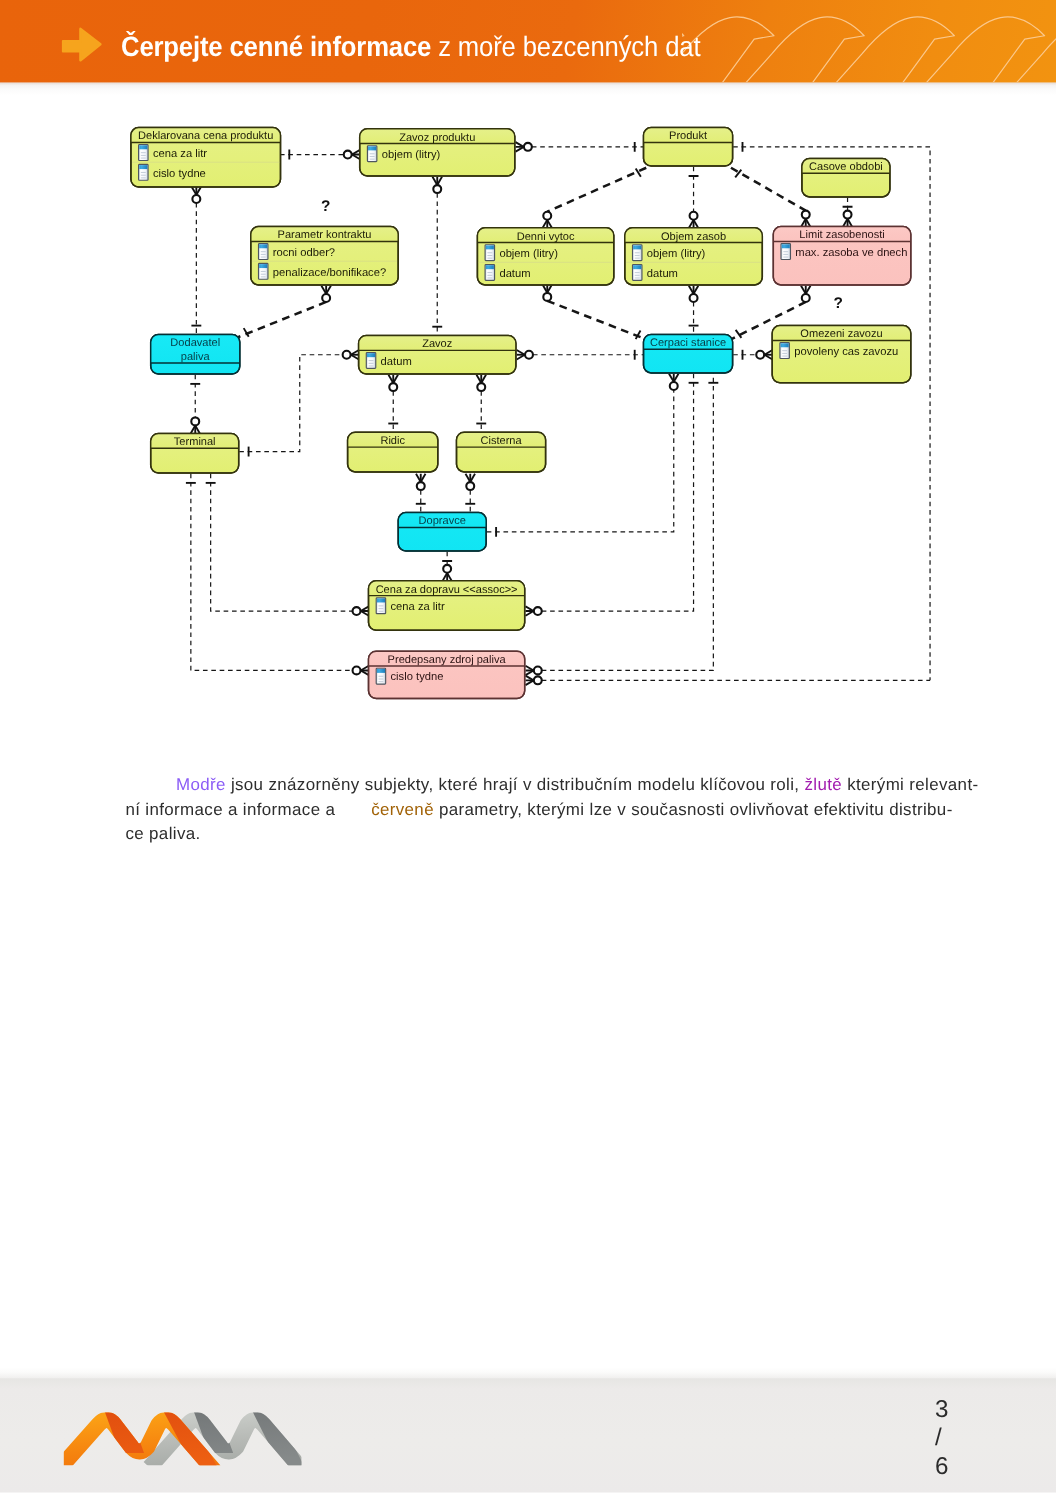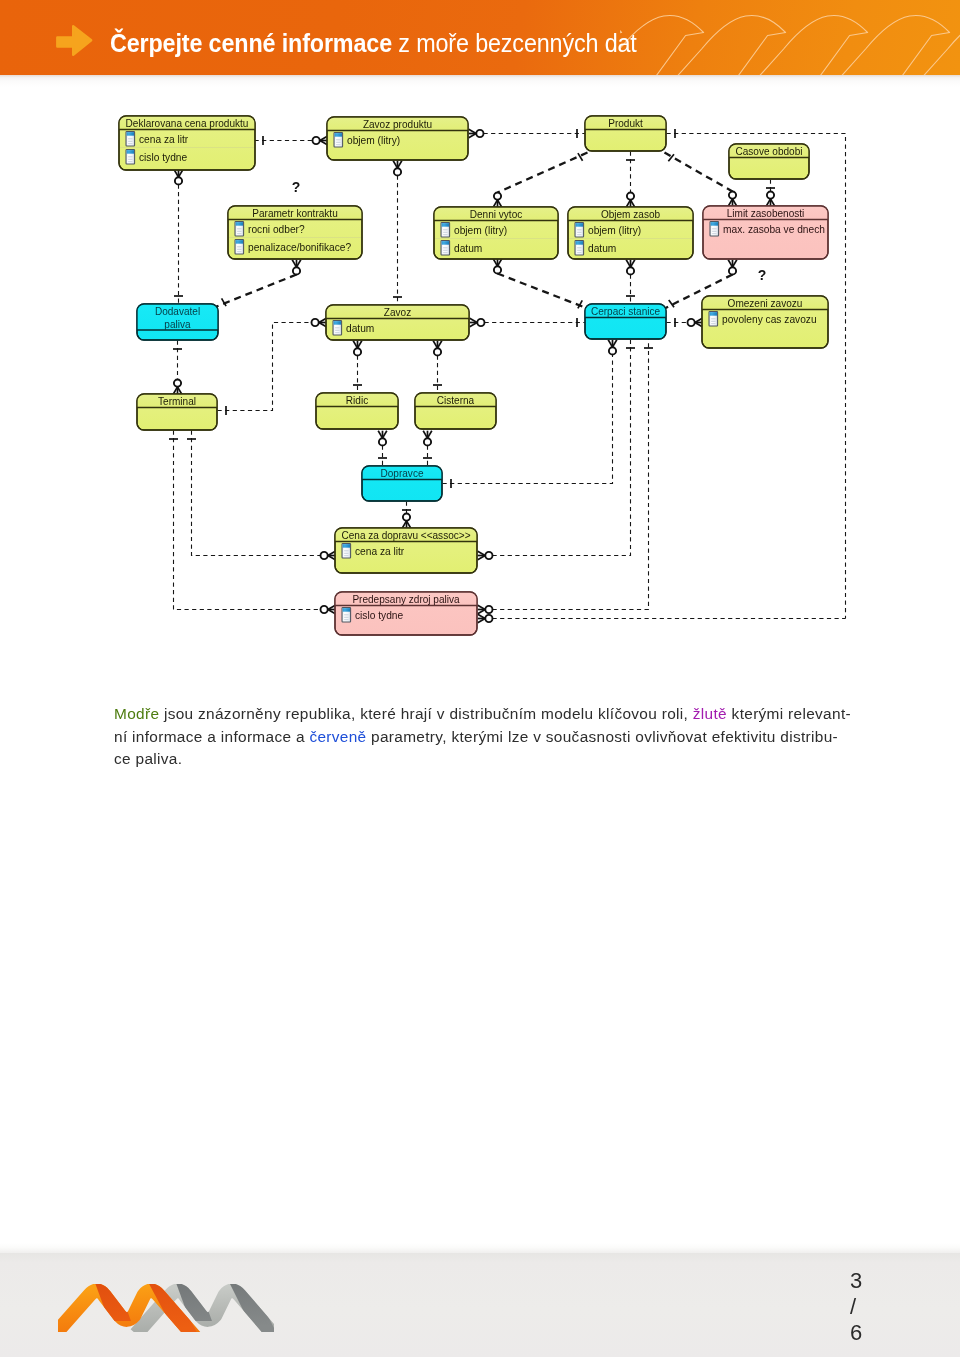--- a/index.html
+++ b/index.html
@@ -19,23 +19,23 @@
        background:linear-gradient(to bottom,rgba(175,135,110,0.30) 0%,rgba(190,180,175,0.16) 22%,rgba(215,212,210,0.10) 50%,rgba(255,255,255,0) 100%);}
 
   
   #diagram{position:absolute;left:0;top:95px;width:960px;height:570px;}
 
   
   #bodytext{position:absolute;left:114px;top:703px;width:726px;color:#2d2d2d;
             font-size:15.4px;line-height:22.5px;letter-spacing:0.33px;}
   #bodytext .ln{white-space:nowrap;}
   #bodytext .ln.just{display:block;}
-  #bodytext .blue{color:#4d7c0f;}
+  #bodytext .blue{color:#8b5cf6;margin-left:46px;}
   #bodytext .yellow{color:#a21caf;}
-  #bodytext .red{color:#1d4ed8;}
+  #bodytext .red{color:#a16207;margin-left:28px;}
 
   
   #footer{position:absolute;left:0;top:1252px;width:960px;height:105px;
           background:linear-gradient(to bottom,#e6e5e3 0%,#eceae9 10%,#edecea 55%,#eceaea 100%);}
   #footer-topline{position:absolute;left:0;top:1243px;width:960px;height:10px;
           background:linear-gradient(to bottom,#ffffff 0%,#fbfbfa 45%,#f0efee 100%);}
   #logo{position:absolute;left:58px;top:1284px;width:216px;height:48px;}
   #footer-text{position:absolute;left:318px;top:1265px;font-size:15px;line-height:21.5px;color:#4d4d4d;}
   #footer-text .company{color:#ed7d17;font-weight:bold;}
   #pagenum{position:absolute;left:850px;top:1268px;font-size:22px;color:#2b2b2b;letter-spacing:1.4px;}
@@ -580,21 +580,21 @@
           </g>
         </g>
       <g id="marks-layer">
           <text x="296" y="97" text-anchor="middle" font-family="&quot;Liberation Sans&quot;,sans-serif" font-size="14px" font-weight="bold" fill="#111">?</text>
           <text x="762" y="185" text-anchor="middle" font-family="&quot;Liberation Sans&quot;,sans-serif" font-size="14px" font-weight="bold" fill="#111">?</text>
         </g>
     </svg>
   </div>
 
   <div id="bodytext">
-    <div class="ln just"><span class="blue">Modře</span><span> jsou znázorněny republika, které hrají v distribučním modelu klíčovou roli, </span><span class="yellow">žlutě</span><span> kterými relevant-</span></div>
+    <div class="ln just"><span class="blue">Modře</span><span> jsou znázorněny subjekty, které hrají v distribučním modelu klíčovou roli, </span><span class="yellow">žlutě</span><span> kterými relevant-</span></div>
     <div class="ln just"><span>ní informace a informace a </span><span class="red">červeně</span><span> parametry, kterými lze v současnosti ovlivňovat efektivitu distribu-</span></div>
     <div class="ln">ce paliva.</div>
   </div>
 
   <div id="footer"></div>
   <div id="footer-topline"></div>
   <svg id="logo" viewBox="0 0 216 48">
     <defs>
       <linearGradient id="lgO1" x1="0" y1="0" x2="0.2" y2="1">
         <stop offset="0" stop-color="#fba015"></stop>

